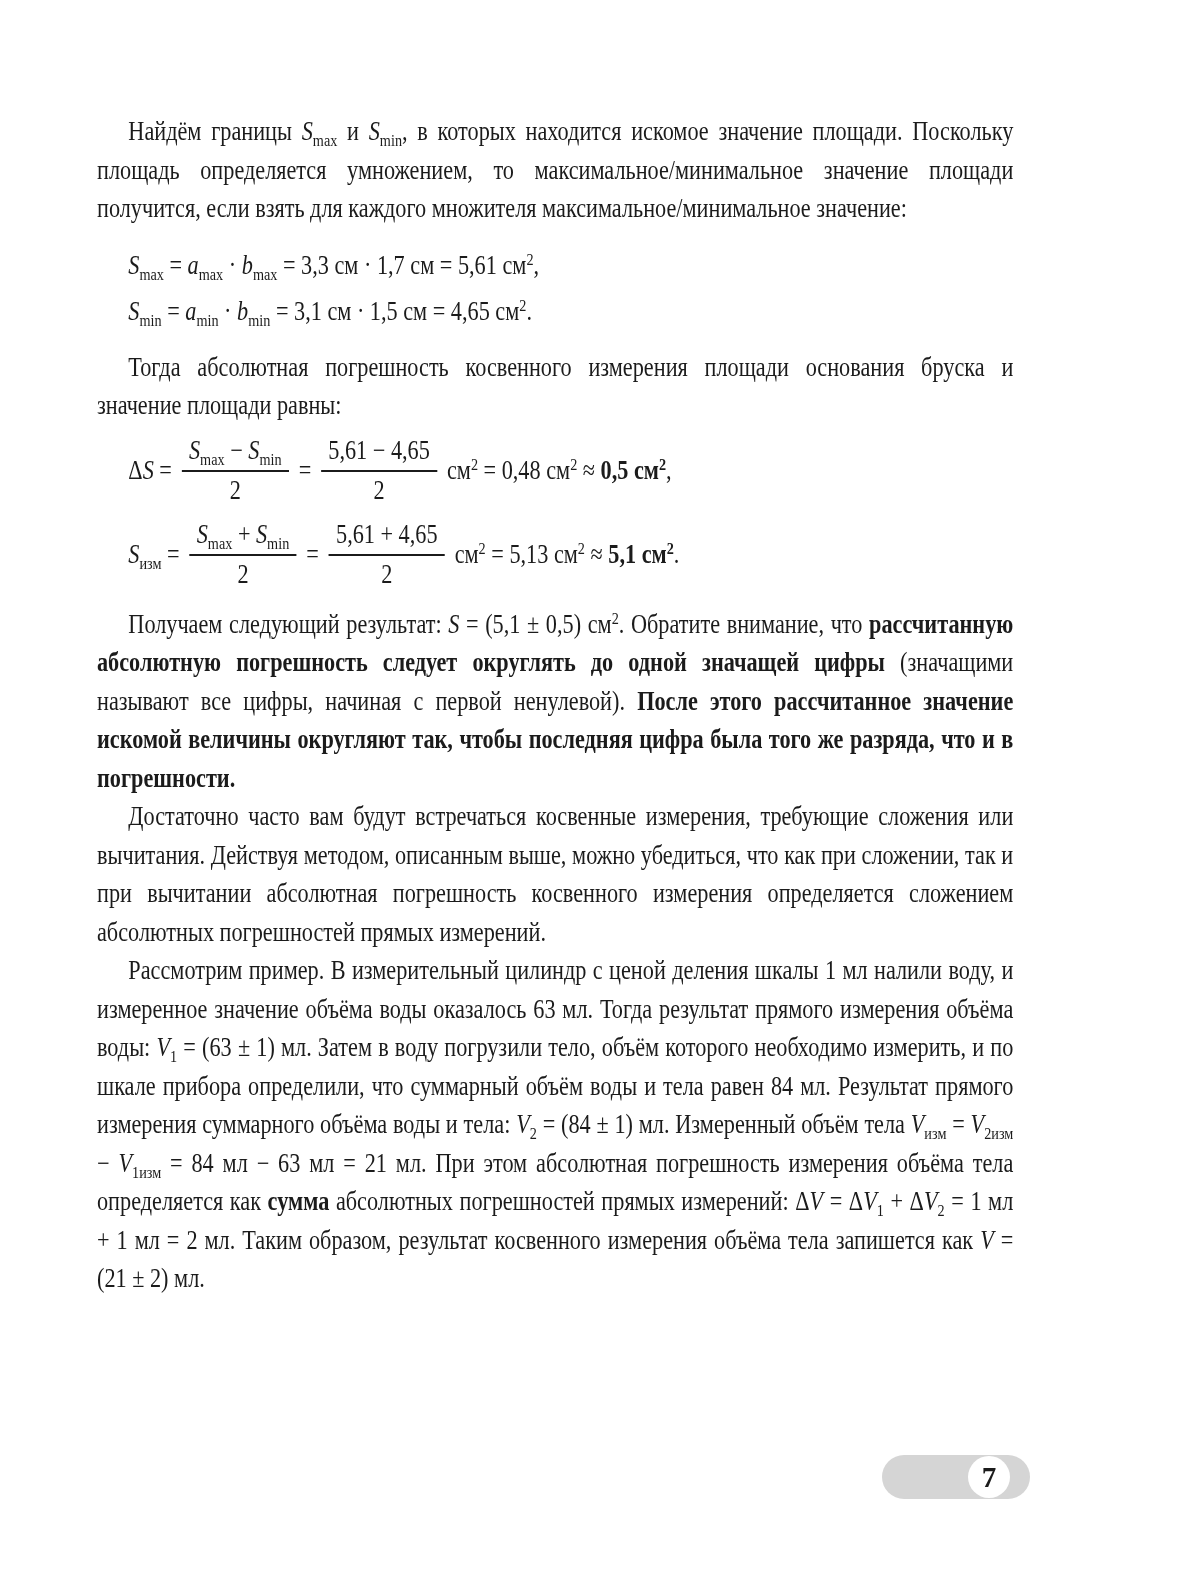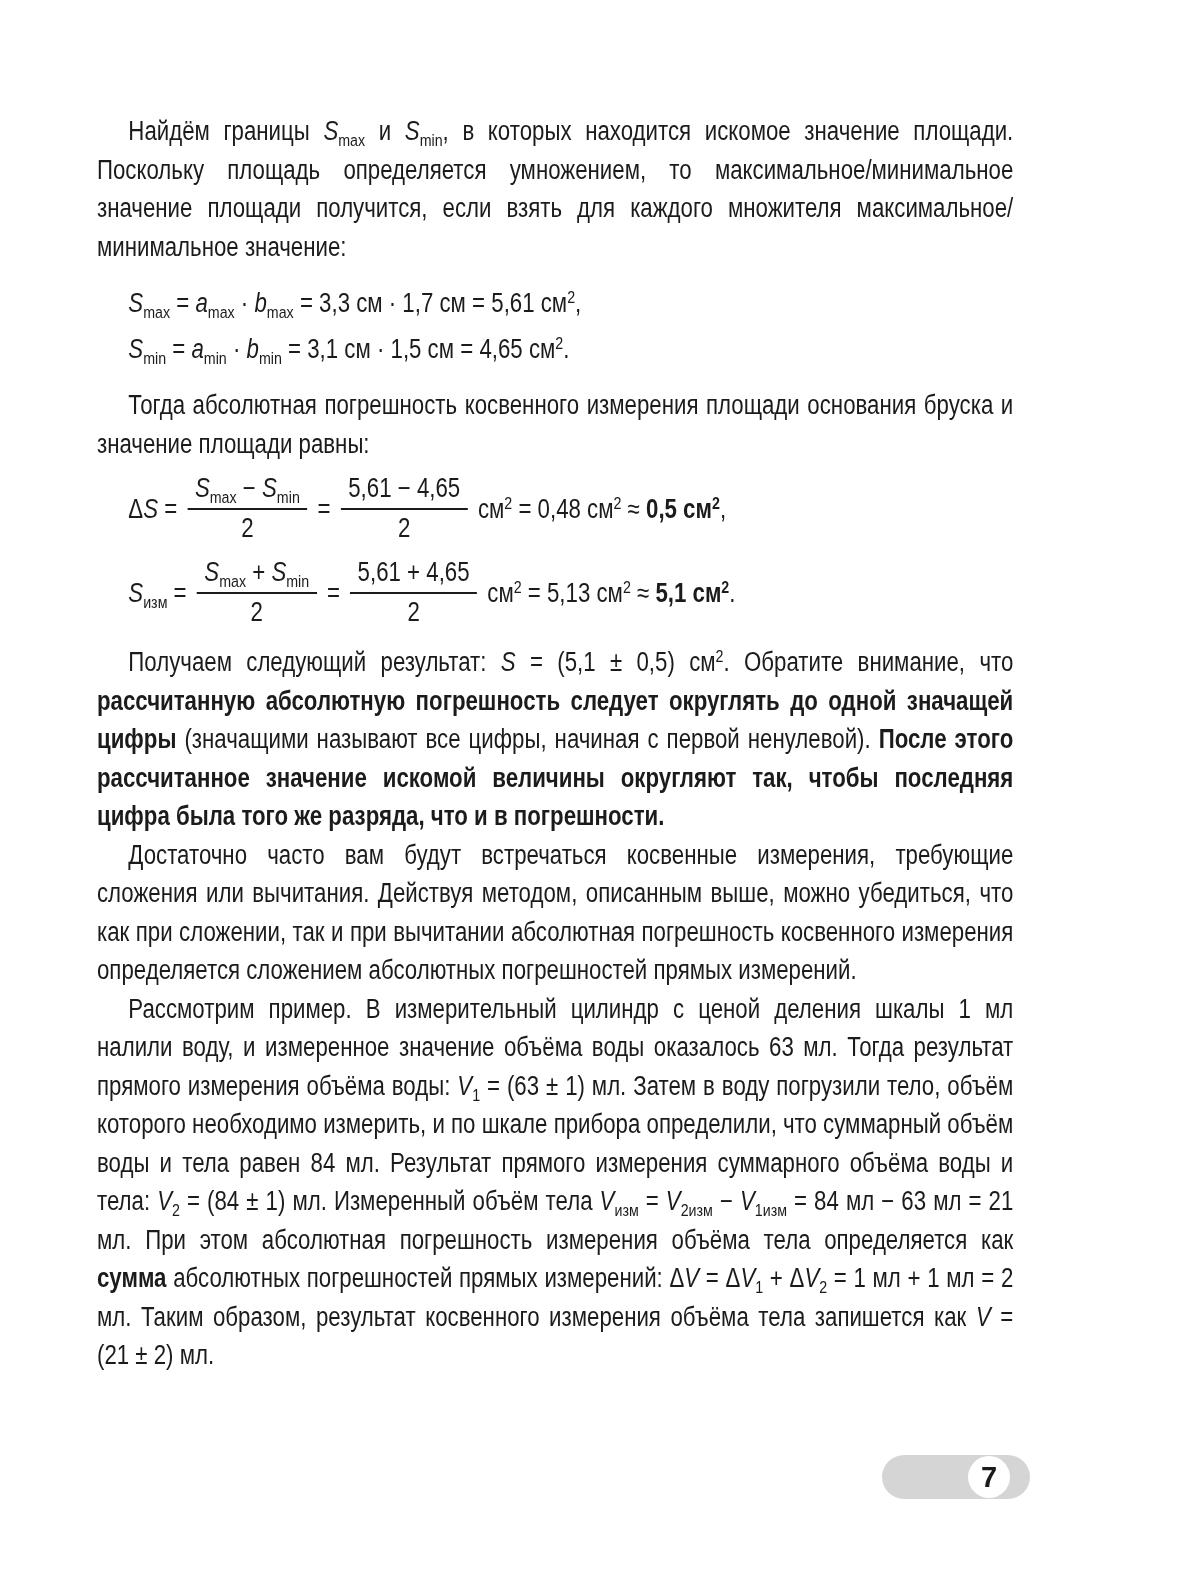--- a/index.html
+++ b/index.html
@@ -1,17 +1,17 @@
 <!DOCTYPE html>
 <html><head>
 <meta charset="utf-8">
 <style>
   html,body{margin:0;padding:0;background:#ffffff;}
   .page{position:relative;width:1200px;height:1596px;background:#ffffff;overflow:hidden;
-        font-family:Liberation Sans, sans-serif;color:#1b1b1b;}
+        font-family:Liberation Serif, serif;color:#1b1b1b;}
   .body-text{position:absolute;left:97px;top:112px;width:1112px;
              transform:scaleX(0.824);transform-origin:left top;}
   .para{font-size:27px;line-height:38.5px;text-align:justify;text-indent:38px;margin:0;
         hyphens:manual;-webkit-hyphens:manual;}
   .eq{margin:14px 0 14px 38px;}
   .eq .eq-line{font-size:27px;line-height:46px;}
   .eqf{margin:10px 0 12px 38px;}
   .eqf .eq-line{font-size:27px;line-height:1.15;margin:12px 0;}
   .frac{display:inline-block;vertical-align:middle;text-align:center;margin:0 5px;
         transform:translateY(-3px);}

